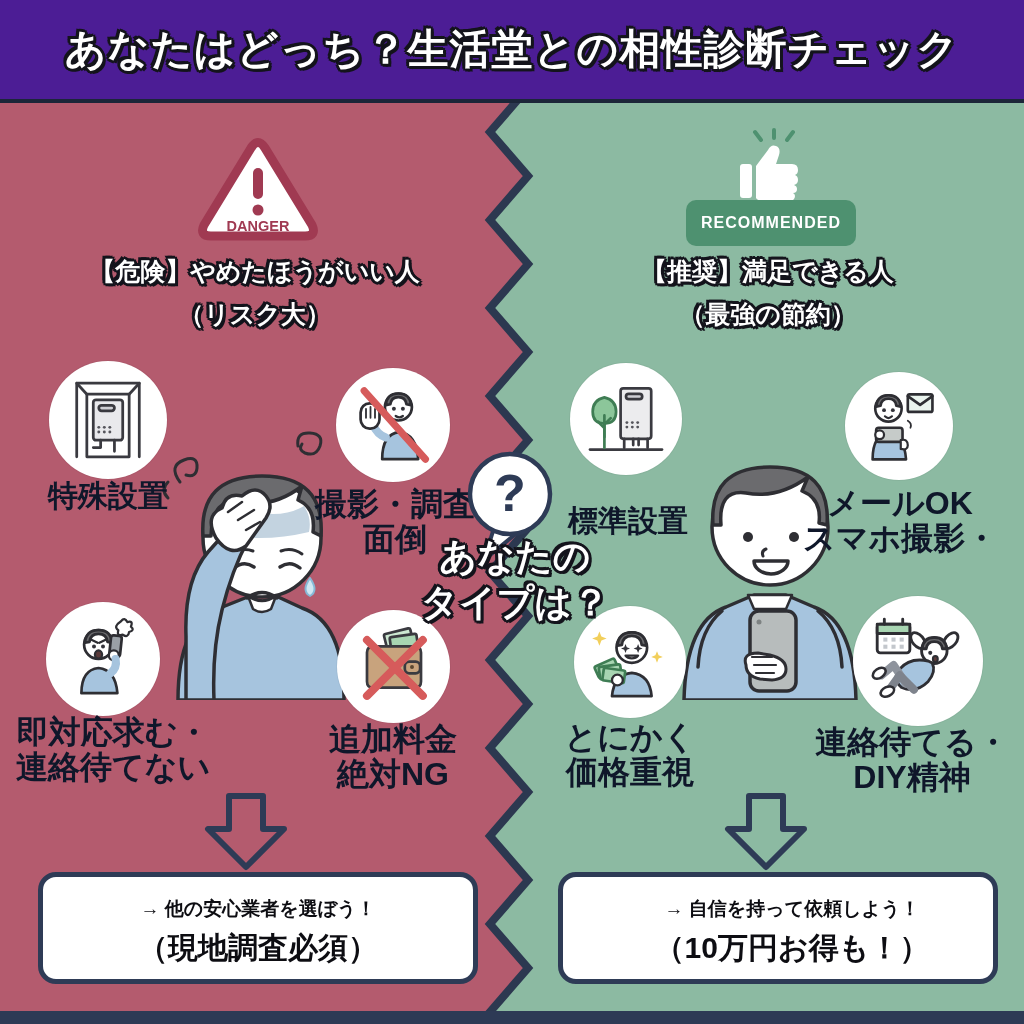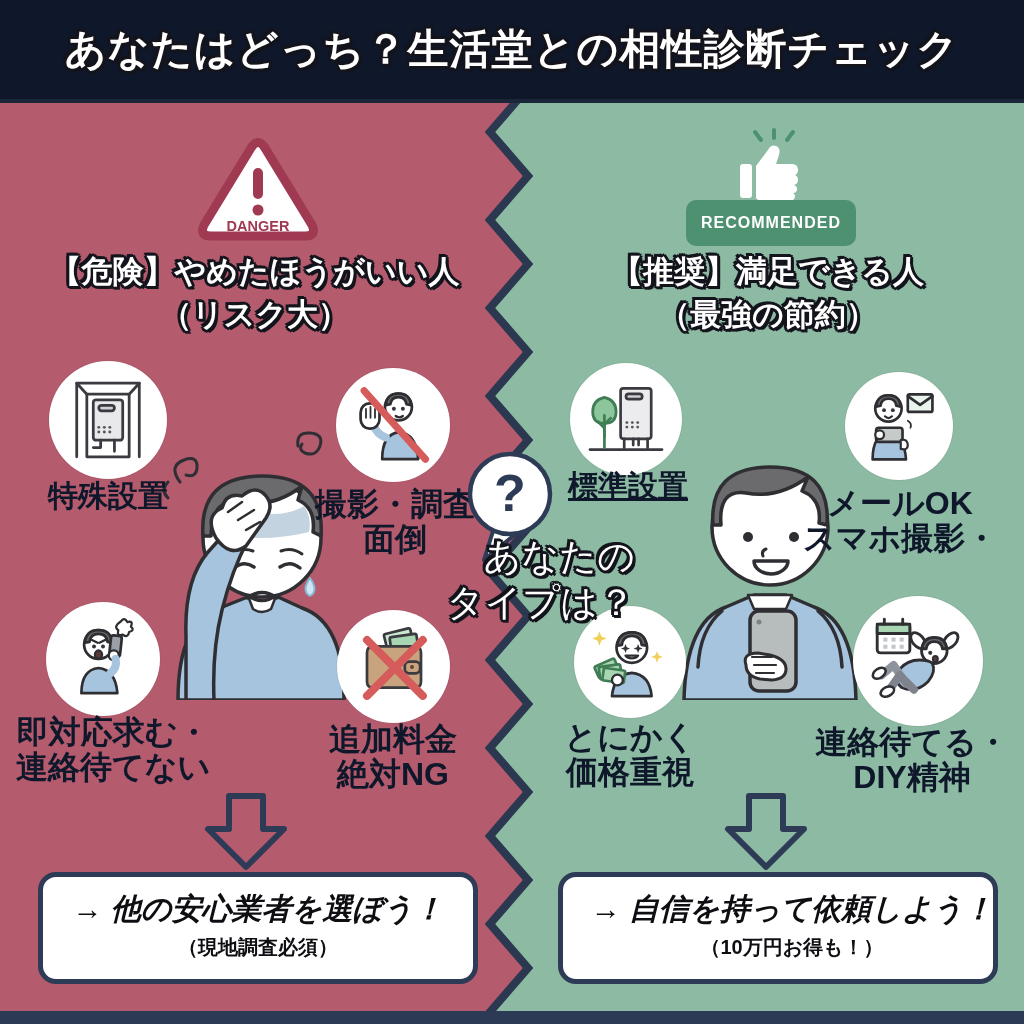--- a/index.html
+++ b/index.html
@@ -2,46 +2,46 @@
 <html><head>
 <meta charset="utf-8">
 <style>
   html,body{margin:0;padding:0;}
   body{font-family:"Liberation Sans","DejaVu Sans",sans-serif;}
   .canvas{position:relative;width:1024px;height:1024px;overflow:hidden;background:#b45b6e;}
   .abs{position:absolute;}
   svg text{font-family:"Liberation Sans","DejaVu Sans",sans-serif;}
 
   .bg{left:0;top:0;z-index:0;}
-  .titlebar{left:0;top:0;width:1024px;height:103px;background:#0f172a;z-index:6;
+  .titlebar{left:0;top:0;width:1024px;height:103px;background:#4c1d95;z-index:6;
     display:flex;align-items:center;justify-content:center;border-bottom:4px solid #1c2639;box-sizing:border-box;}
   .bottombar{left:0;top:1011px;width:1024px;height:13px;background:#2d3a55;z-index:6;}
   .title{font-size:41px;font-weight:900;letter-spacing:1px;}
 
   .outline-w{color:#ffffff;
     text-shadow:3px 0 0 #14141c,-3px 0 0 #14141c,0 3px 0 #14141c,0 -3px 0 #14141c,
     2px 2px 0 #14141c,-2px 2px 0 #14141c,2px -2px 0 #14141c,-2px -2px 0 #14141c,
     3px 3px 0 #14141c,-3px -3px 0 #14141c;}
 
-  .heading{width:480px;text-align:center;z-index:3;font-weight:900;font-size:31px;line-height:43px;}
+  .heading{width:480px;text-align:center;z-index:3;font-weight:900;font-size:25px;line-height:43px;}
   .circle{background:#ffffff;border-radius:50%;z-index:2;display:flex;align-items:center;justify-content:center;
     box-shadow:0 0 0 1px rgba(0,0,0,0.04);}
   .label{z-index:3;text-align:center;font-weight:900;color:#0f172a;}
   .label-1{font-size:30px;line-height:36px;}
   .label-2{font-size:32px;line-height:35px;}
   .person{z-index:1;}
   .arrow{z-index:2;}
   .conclusion{width:440px;height:112px;background:#ffffff;border:5px solid #2e3b56;border-radius:18px;
     box-sizing:border-box;z-index:3;display:flex;flex-direction:column;align-items:center;justify-content:center;
     font-weight:900;color:#0d0d12;}
-  .conclusion .l1{font-size:30px;line-height:39px;white-space:nowrap;font-style:italic;}
-  .conclusion .l2{font-size:20px;line-height:39px;white-space:nowrap;}
+  .conclusion .l1{font-size:19px;line-height:39px;white-space:nowrap;}
+  .conclusion .l2{font-size:30px;line-height:39px;white-space:nowrap;}
   .badge-rec{left:686px;top:200px;width:170px;height:46px;background:#4e9170;border-radius:10px;z-index:3;
     display:flex;align-items:center;justify-content:center;color:#ffffff;font-weight:800;font-size:16px;letter-spacing:1px;}
-  .bubble-text{left:395px;top:534px;width:240px;text-align:right;z-index:5;font-weight:400;font-size:37px;line-height:46px;}
+  .bubble-text{left:395px;top:534px;width:240px;text-align:center;z-index:5;font-weight:700;font-size:37px;line-height:46px;}
 </style>
 </head>
 <body>
 
 <div class="canvas">
 
   <svg class="abs bg" width="1024" height="1024" viewBox="0 0 1024 1024">
     <rect x="0" y="0" width="1024" height="1024" fill="#b45b6e"></rect>
     <polygon id="zz-green" fill="#8cbaa2" points="528,88 490,132 528,176 490,220 528,264 490,308 528,352 490,396 528,440 490,484 528,528 490,572 528,616 490,660 528,704 490,748 528,792 490,836 528,880 490,924 528,968 490,1012 528,1056 1024,1080 1024,88"></polygon>
     <polyline id="zz-line" fill="none" stroke="#2c3850" stroke-width="8" points="528,88 490,132 528,176 490,220 528,264 490,308 528,352 490,396 528,440 490,484 528,528 490,572 528,616 490,660 528,704 490,748 528,792 490,836 528,880 490,924 528,968 490,1012 528,1056"></polyline>
@@ -236,21 +236,21 @@
               <circle cx="57" cy="59" r="1.6"></circle>
               <circle cx="63" cy="59" r="1.6"></circle>
           </g>
           <path d="M48,72 v10 M74,72 v10 M58,72 v7 M64,72 v7"></path>
           <path d="M26,82 V56" stroke="#3f7d54"></path>
           <path d="M26,26 q-13,3 -13,16 q0,13 13,13 q13,0 13,-13 q0,-13 -13,-16 Z" fill="#8cc69a" stroke="#3f7d54"></path>
           <path d="M26,70 V46 M26,56 l7,-7 M26,60 l-7,-7" stroke="#3f7d54"></path>
         </g>
       </svg>
     </div>
-    <div class="abs label label-1" style="left:538px;top:468px;width:180px;text-decoration:underline;">
+    <div class="abs label label-1" style="left:538px;top:503px;width:180px;">
       <div>標準設置</div>
     </div>
 
     <div class="abs circle" style="left:845px;top:372px;width:108px;height:108px;">
       <svg width="88" height="88" viewBox="0 0 100 100">
         <g stroke="#2e2e33" stroke-width="3" stroke-linecap="round" stroke-linejoin="round">
           <rect x="60" y="14" width="28" height="20" rx="2" fill="#eaf4ee"></rect>
           <path d="M60,16 l14,10 14,-10" fill="none"></path>
           <circle cx="38" cy="30" r="15" fill="#ffffff"></circle>
           <path d="M24,28 q1,-13 14,-13 q13,0 14,13 l-5,-1 q-1,-8 -9,-8 q-8,0 -9,8 Z" fill="#6b6b6e"></path>

